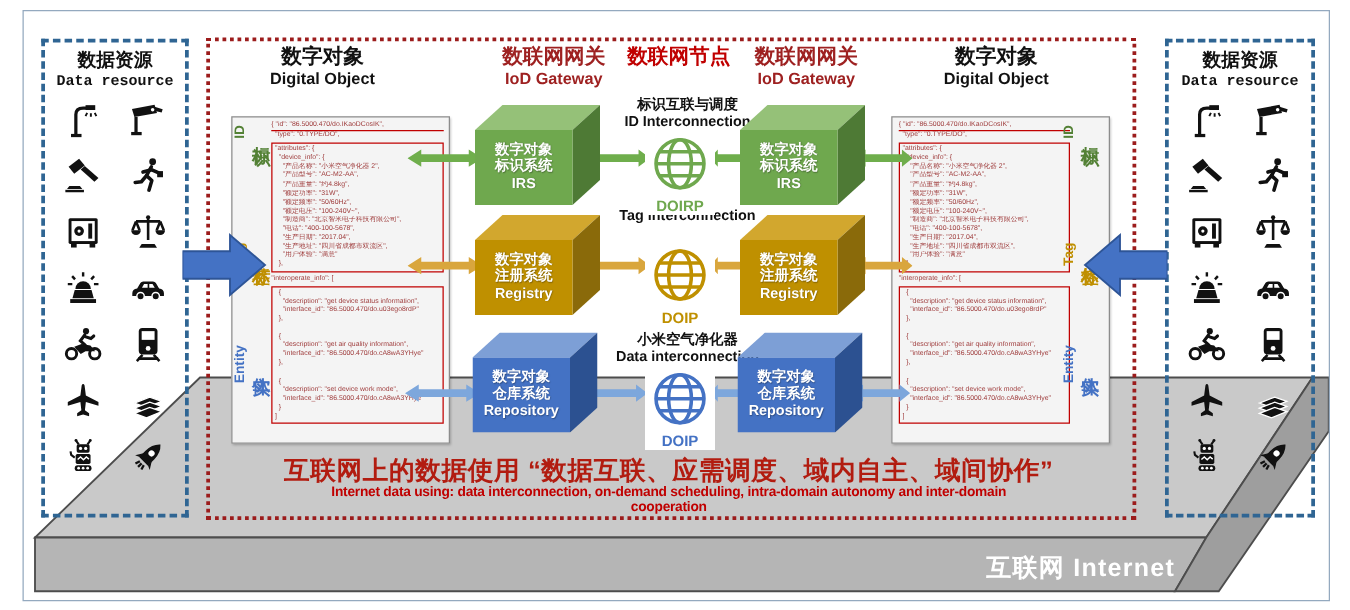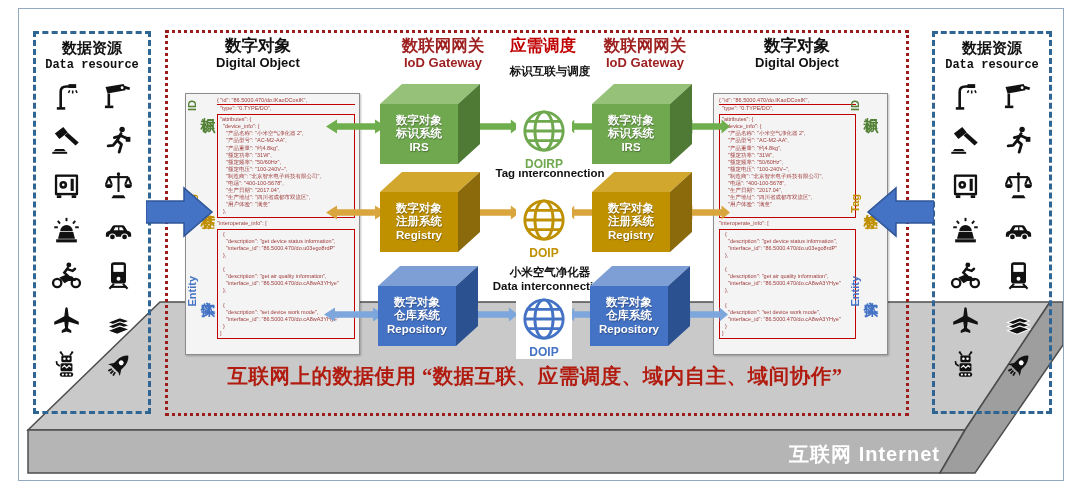--- a/index.html
+++ b/index.html
@@ -82,21 +82,21 @@
 
   <div class="hdr abs" style="left:178px;width:160px;">
     <div class="hdr-zh hdr-black">数字对象</div>
     <div class="hdr-en hdr-black">Digital Object</div>
   </div>
   <div class="hdr abs" style="left:368px;width:150px;">
     <div class="hdr-zh" style="color: rgb(158, 33, 33);">数联网网关</div>
     <div class="hdr-en" style="color: rgb(158, 33, 33);">IoD Gateway</div>
   </div>
   <div class="hdr abs" style="left:468px;width:150px;">
-    <div class="hdr-zh" style="color: rgb(192, 0, 0);">应需调度</div>
+    <div class="hdr-zh" style="color: rgb(192, 0, 0);">数联网节点</div>
   </div>
   <div class="hdr abs" style="left:570px;width:150px;">
     <div class="hdr-zh" style="color: rgb(158, 33, 33);">数联网网关</div>
     <div class="hdr-en" style="color: rgb(158, 33, 33);">IoD Gateway</div>
   </div>
   <div class="hdr abs" style="left:716px;width:162px;">
     <div class="hdr-zh hdr-black">数字对象</div>
     <div class="hdr-en hdr-black">Digital Object</div>
   </div>
 
@@ -540,22 +540,23 @@
   </div>
   <div class="side-label abs" style="left:849px;top:194px;">
     <span class="sl-en" style="color: rgb(191, 143, 0);">Tag</span>
     <span class="sl-zh" style="color: rgb(191, 143, 0);">标签</span>
   </div>
   <div class="side-label abs" style="left:849px;top:276px;">
     <span class="sl-en" style="color: rgb(68, 114, 196);">Entity</span>
     <span class="sl-zh" style="color: rgb(68, 114, 196);">实体</span>
   </div>
 
-  <div class="row-label abs" style="top:65px;">
+  <div class="row-label abs" style="top:78px;">
     <div class="rl-zh">标识互联与调度</div>
+    <div class="rl-en">ID Interconnection</div>
   </div>
   <div class="gbox abs" style="left:380px;top:84px;">
     <svg viewBox="0 0 100 80" width="100" height="80">
       <polygon points="0,20 22,0 100,0 78,20" fill="#95c178"></polygon>
       <polygon points="78,20 100,0 100,60 78,80" fill="#4e7a35"></polygon>
       <polygon points="0,20 78,20 78,80 0,80" fill="#6fa84e"></polygon>
     </svg>
     <div class="gbox-label">
       <div>数字对象</div>
       <div>标识系统</div>
@@ -715,15 +716,19 @@
     <svg viewBox="0 0 60 16" preserveAspectRatio="none">
         <polygon points="0,8 11,1.5 11,5 49,5 49,1.5 60,8 49,14.5 49,11 11,11 11,14.5" fill="#7da7dc"></polygon>
       </svg>
   </div>
   <div class="darrow abs" style="left:682px;top:306px;width:46px;">
     <svg viewBox="0 0 60 16" preserveAspectRatio="none">
         <polygon points="0,8 11,1.5 11,5 49,5 49,1.5 60,8 49,14.5 49,11 11,11 11,14.5" fill="#7da7dc"></polygon>
       </svg>
   </div>
 
-  <div id="slogan-zh" class="abs" style="color: rgb(178, 28, 16); font-family: Liberation Serif, serif;">互联网上的数据使用 “数据互联、应需调度、域内自主、域间协作”</div>
+  <div id="slogan-zh" class="abs" style="color: rgb(178, 28, 16);">互联网上的数据使用 “数据互联、应需调度、域内自主、域间协作”</div>
+  <div id="slogan-en" class="abs">
+    <div style="color: rgb(192, 0, 0);">Internet data using: data interconnection, on-demand scheduling, intra-domain autonomy and inter-domain</div>
+    <div style="color: rgb(192, 0, 0);">cooperation</div>
+  </div>
 
 </div>
 
 </body></html>

